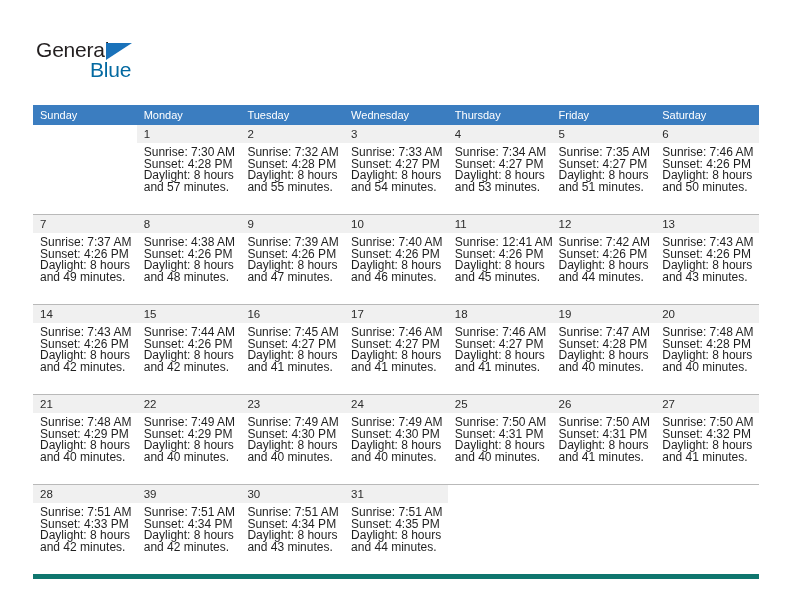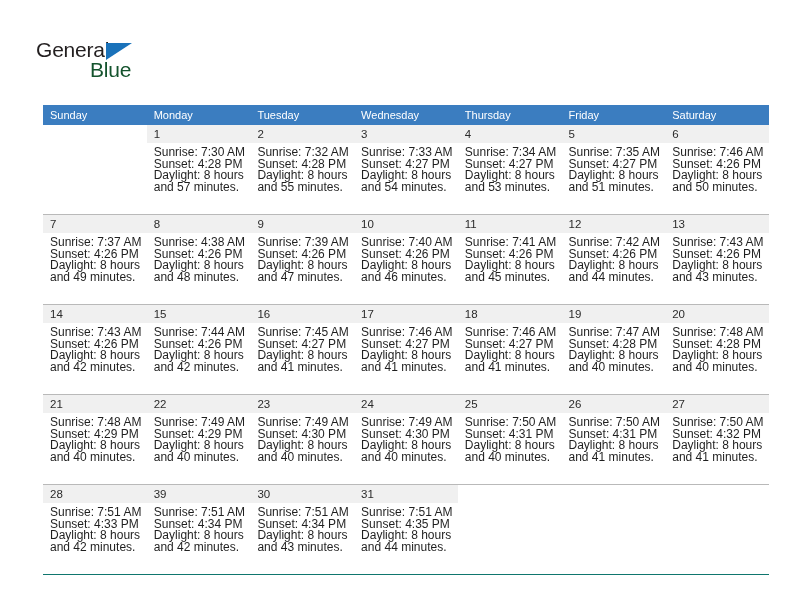--- a/index.html
+++ b/index.html
@@ -48,21 +48,21 @@
     top: 5px;
     width: 0; height: 0;
     border-left: 26px solid #1a72ba;
     border-bottom: 17px solid transparent;
   }
   .logo-blue {
     position: absolute;
     left: 54px;
     top: 20px;
     font-size: 21px;
-    color: #14532d;
+    color: #0369a1;
     letter-spacing: -0.2px;
     font-family: "Liberation Sans", sans-serif;
   }
   .title {
     position: absolute;
     right: 36px;
     top: 34px;
     font-size: 27px;
     color: #1a1a1a;
     text-align: right;
@@ -75,21 +75,21 @@
     font-size: 15px;
     color: #1a1a1a;
     text-align: right;
     white-space: nowrap;
     margin-top: 40px;
   }
 
   
   .calendar {
     position: absolute;
-    left: 43px;
+    left: 33px;
     top: 105px;
     width: 726px;
     border-collapse: collapse;
     table-layout: fixed;
   }
   .calendar th {
     background: #3b7dc0;
     color: #ffffff;
     font-size: 11px;
     font-weight: normal;
@@ -121,21 +121,21 @@
   .daynum.empty {
     background: #ffffff;
   }
   .info {
     padding: 4px 4px 0 7px;
     font-size: 12px;
     line-height: 11.6px;
     color: #1f1f1f;
   }
   .info div { white-space: nowrap; }
-  .calendar tr.week:last-child td { border-bottom: 1px solid #0f766e; }
+  .calendar tr.week:last-child td { border-bottom: 5px solid #0f766e; }
 </style>
 </head>
 <body>
 
 <div class="page">
 
   <div class="header">
     <div class="logo">
       <span class="logo-general">General</span>
       <span class="logo-tri"></span>
@@ -273,21 +273,21 @@
                 <div>Sunset: 4:26 PM</div>
                 <div>Daylight: 8 hours</div>
                 <div>and 46 minutes.</div>
               </div>
             </div>
           </td>
           <td>
             <div class="cell-inner">
               <div class="daynum">11</div>
               <div class="info">
-                <div>Sunrise: 7:41 AM</div>
+                <div>Sunrise: 12:41 AM</div>
                 <div>Sunset: 4:26 PM</div>
                 <div>Daylight: 8 hours</div>
                 <div>and 45 minutes.</div>
               </div>
             </div>
           </td>
           <td>
             <div class="cell-inner">
               <div class="daynum">12</div>
               <div class="info">

